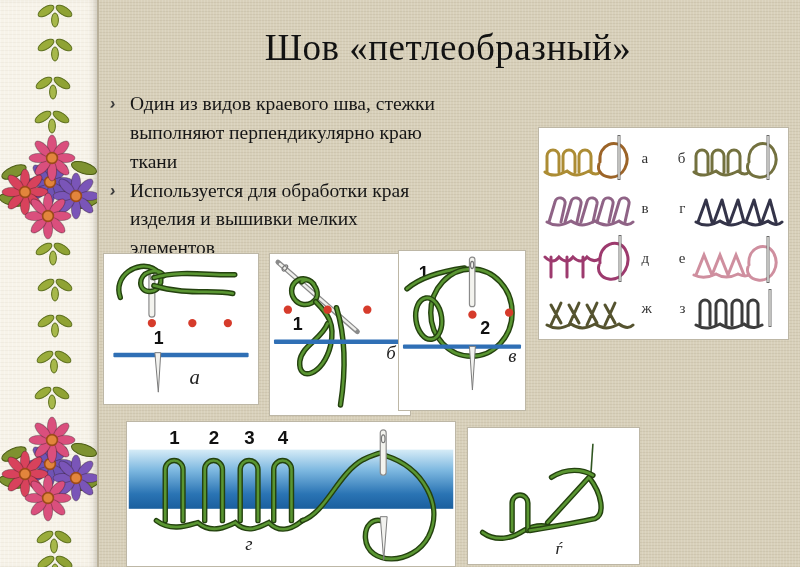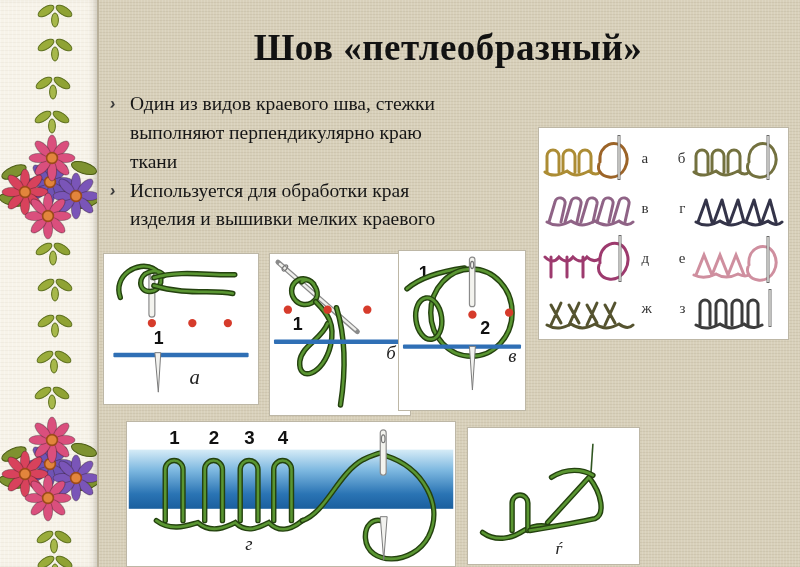--- a/index.html
+++ b/index.html
@@ -18,21 +18,21 @@
     position:absolute;left:0;top:0;width:97px;height:567px;
     background-color:#f7f3e9;
     background-image:
       repeating-linear-gradient(90deg, rgba(255,255,255,.25) 0 1px, transparent 1px 4px),
       repeating-linear-gradient(0deg, rgba(150,140,115,.07) 0 1px, transparent 1px 4px);
     border-right:2px solid #b9b09a;
     box-shadow:inset -6px 0 8px -6px rgba(90,80,60,.45);
   }
   .title{
     position:absolute;left:100px;right:4px;top:26px;
-    text-align:center;font-size:37px;font-weight:bold;color:#121212;
+    text-align:center;font-size:37px;font-weight:normal;color:#121212;
     letter-spacing:.5px;
   }
   .bullets{
     position:absolute;left:110px;top:90px;width:330px;
     font-size:19.5px;line-height:1.48;color:#161616;
   }
   .bullet{display:flex;align-items:flex-start;}
   .bullet-marker{
     width:20px;flex:0 0 20px;font-family:"Liberation Sans",sans-serif;
     font-size:17px;color:#3a3a3a;line-height:1.6;transform:translateY(1px) rotate(8deg);
@@ -124,21 +124,21 @@
 
   <div class="title">Шов «петлеобразный»</div>
 
   <div class="bullets">
     <div class="bullet">
       <span class="bullet-marker">›</span>
       <span>Один из видов краевого шва, стежки выполняют перпендикулярно краю ткани</span>
     </div>
     <div class="bullet">
       <span class="bullet-marker">›</span>
-      <span>Используется для обработки края изделия и вышивки мелких краевого</span>
+      <span>Используется для обработки края изделия и вышивки мелких элементов</span>
     </div>
   </div>
 
   <div class="panel" id="panel-a">
     <svg width="154" height="150" viewBox="0 0 155 152">
       <g>
         <rect class="needle-body" x="45" y="12" width="6" height="52" rx="3"></rect>
         <ellipse class="needle-eye" cx="48" cy="22" rx="1.8" ry="4"></ellipse>
       </g>
       <g>

